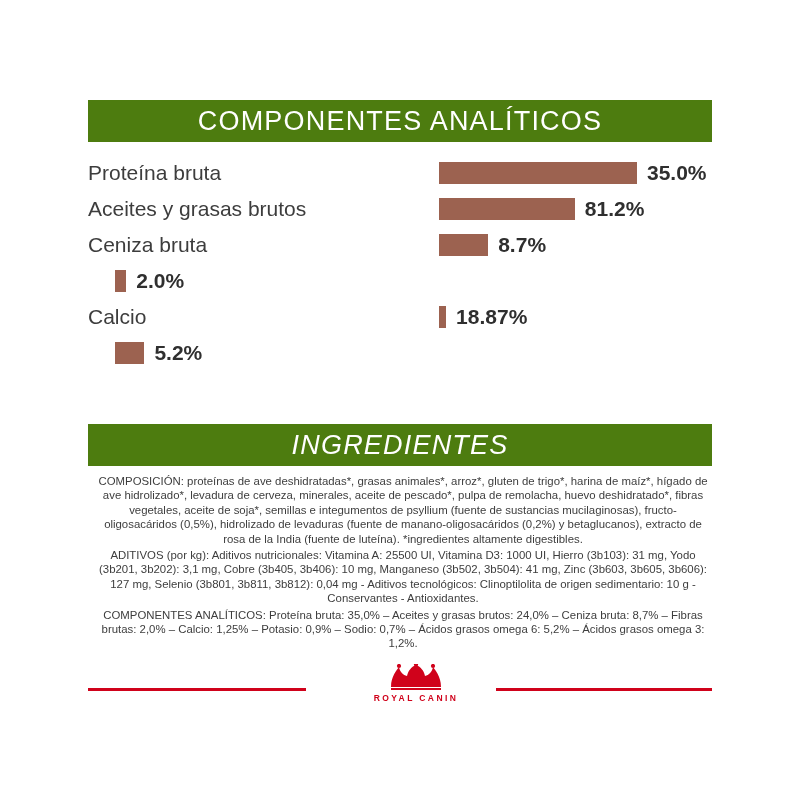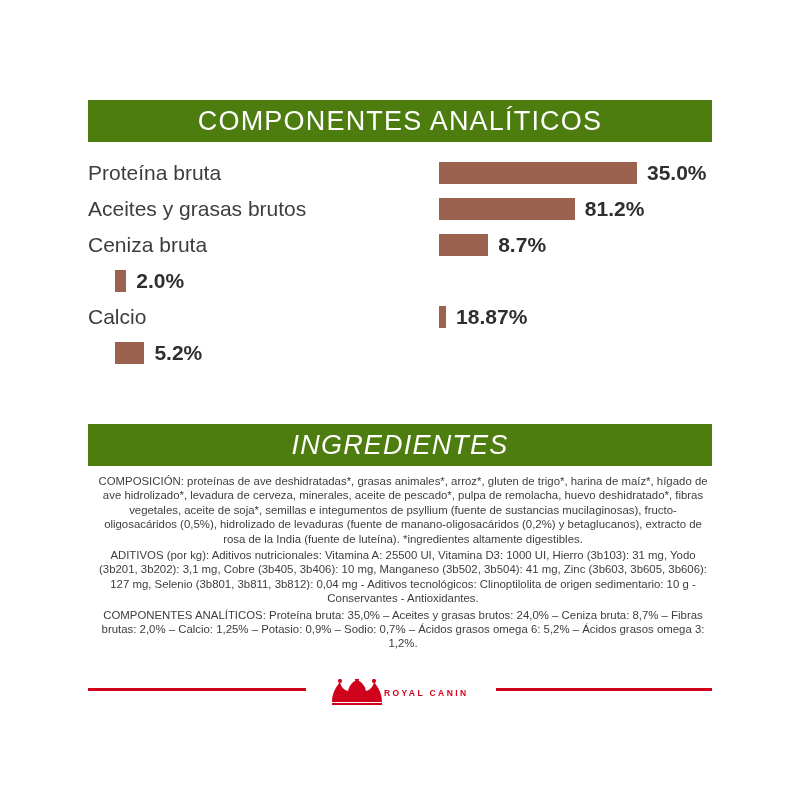--- a/index.html
+++ b/index.html
@@ -105,26 +105,26 @@
   .footer-rule-right {
     position: absolute;
     left: 496px;
     top: 688px;
     width: 216px;
     height: 3px;
     background: #d0021b;
   }
   .logo {
     position: absolute;
-    left: 330px;
+    left: 346px;
     top: 662px;
     width: 140px;
     height: 58px;
     display: flex;
-    flex-direction: row;
+    flex-direction: column;
     align-items: center;
     justify-content: flex-start;
   }
   .crown {
     margin-top: 2px;
   }
   .logo-text {
     font-size: 8.5px;
     letter-spacing: 2.4px;
     color: #d0021b;

